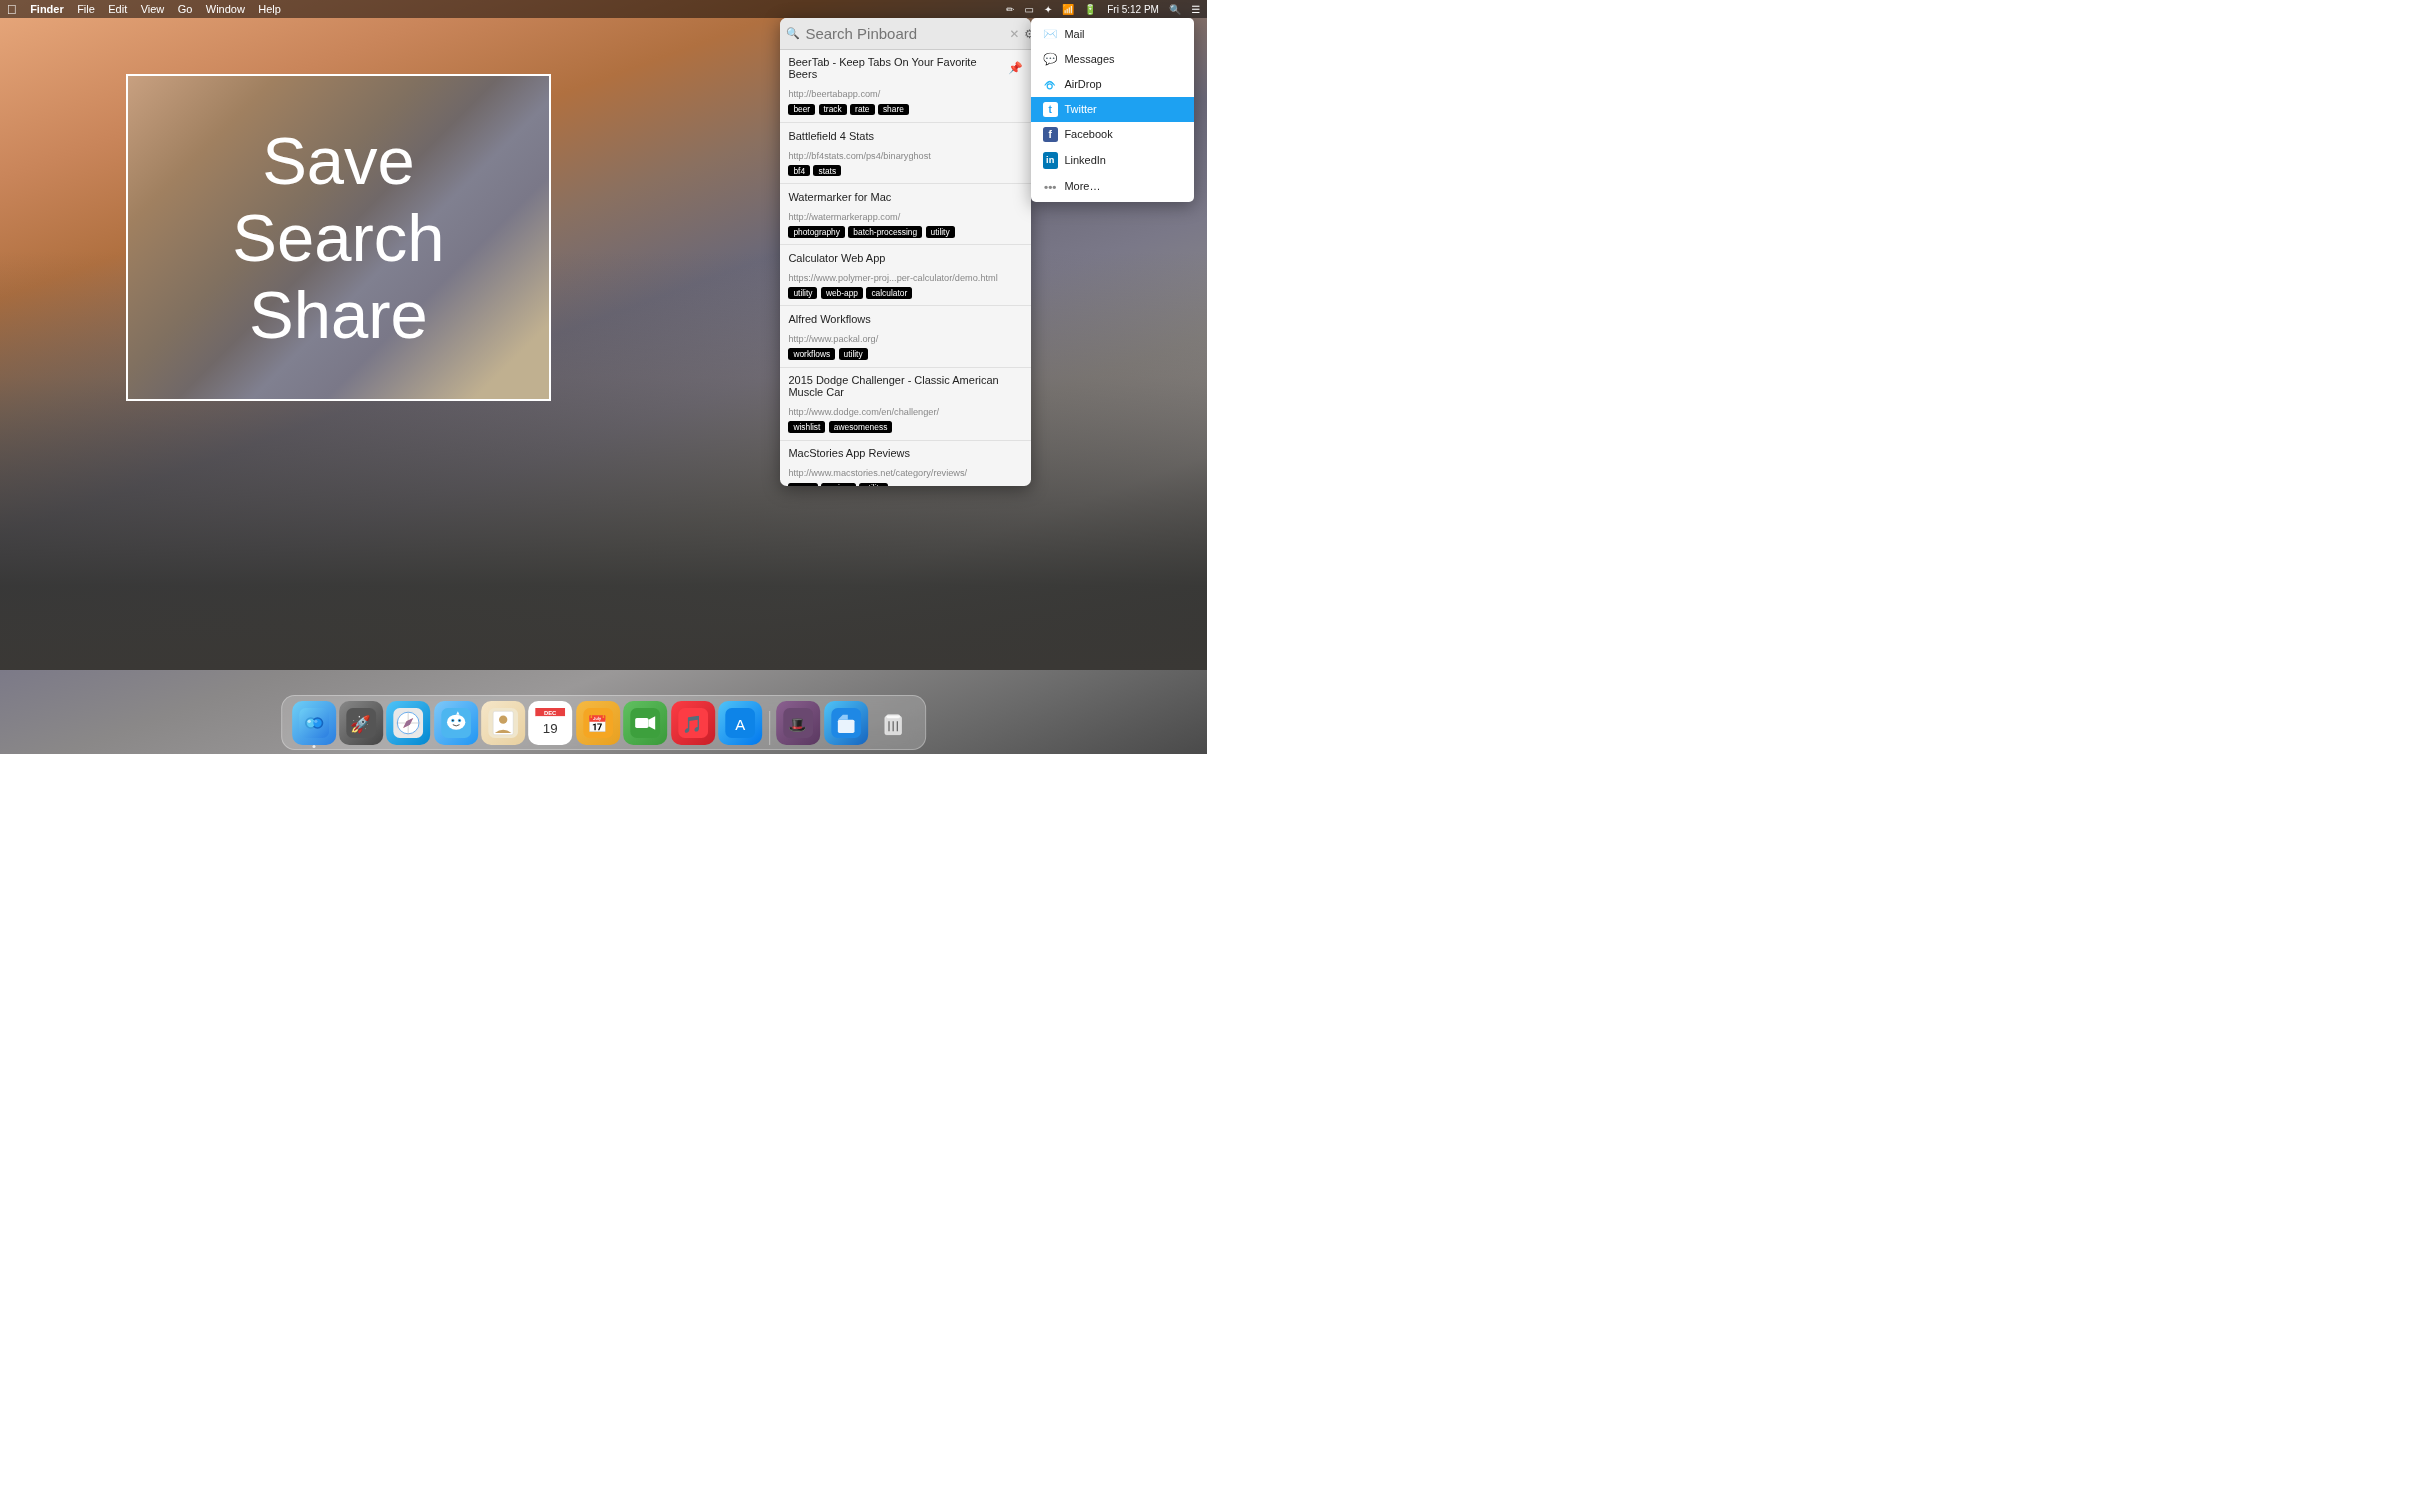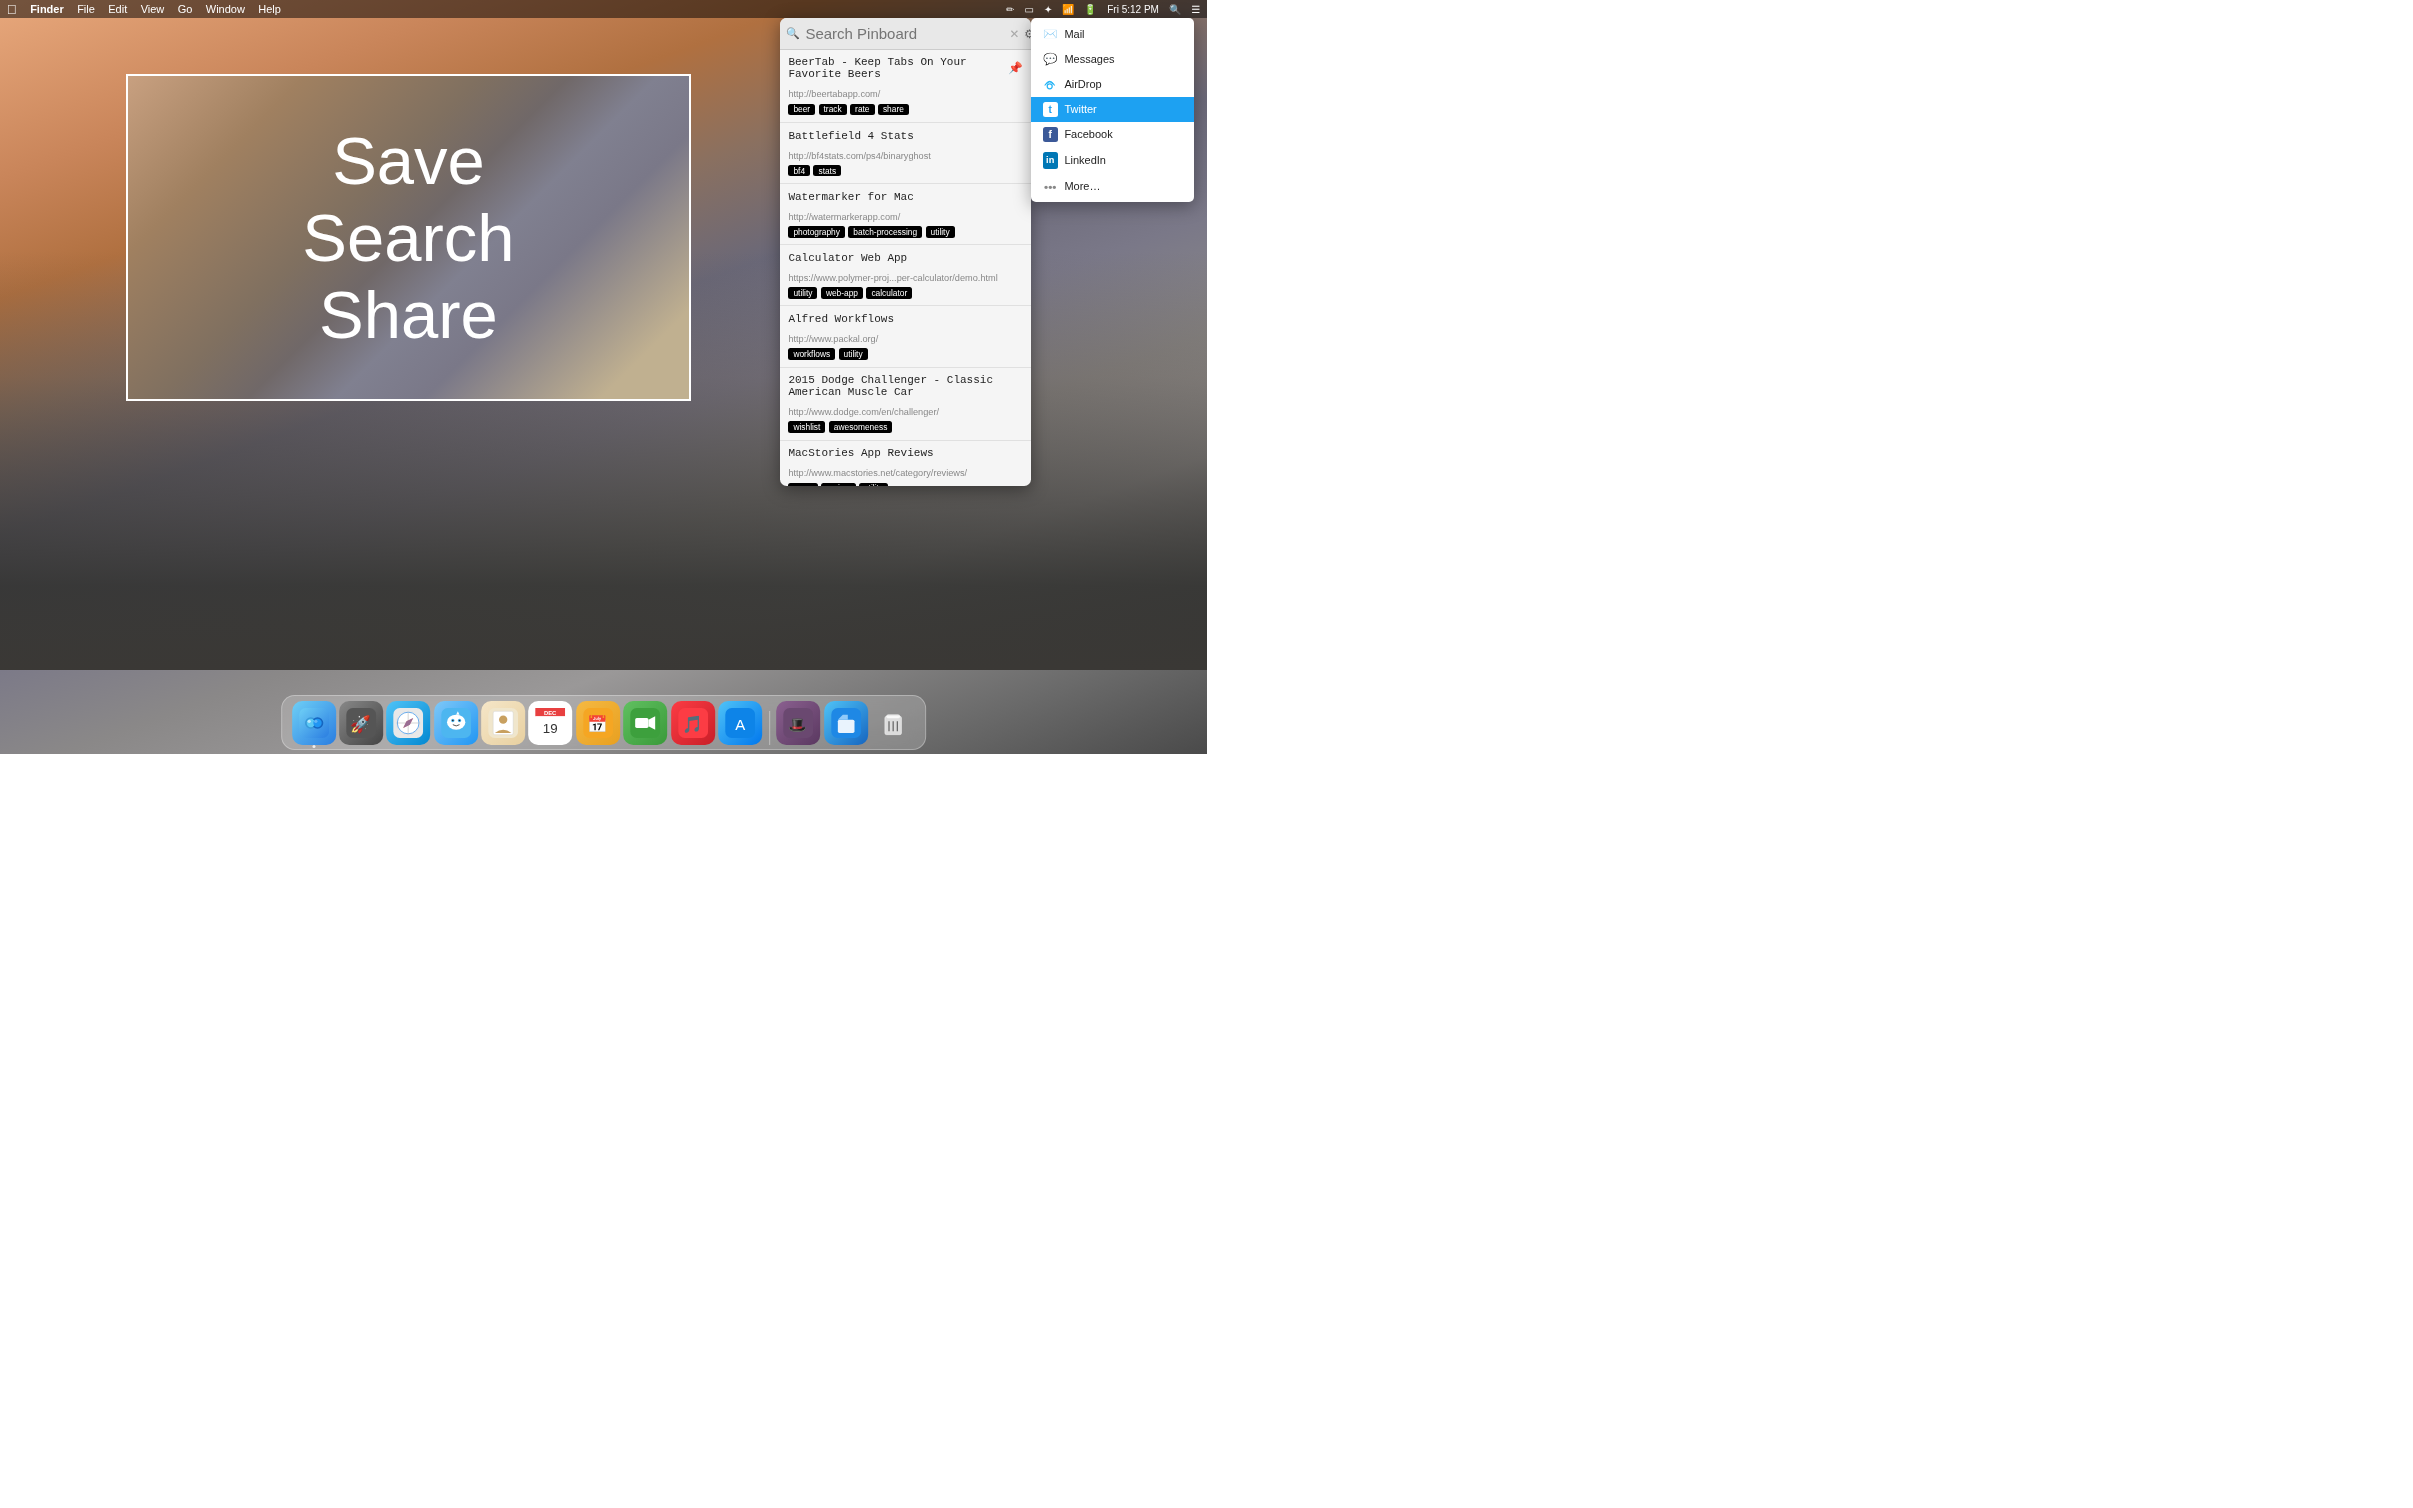--- a/index.html
+++ b/index.html
@@ -62,21 +62,21 @@
     }
     .apple-logo {
       font-size: 13.4px;
     }
 
     
     #hero {
       position: absolute;
       top: 74px;
       left: 126px;
-      width: 565px;
+      width: 425px;
       height: 327px;
       border: 2.5px solid white;
       background: linear-gradient(135deg, #c8a080 0%, #a08060 20%, #807060 40%, #706868 50%, #808090 60%, #7a7888 70%, #c0b090 90%);
       display: flex;
       flex-direction: column;
       align-items: center;
       justify-content: center;
       gap: 0;
     }
     .hero-text {
@@ -141,21 +141,20 @@
     .bookmark-item {
       padding: 6.7px 8.4px;
       border-bottom: 0.8px solid #e0e0e0;
       cursor: pointer;
       position: relative;
     }
     .bookmark-title-row {
       display: flex;
       align-items: center;
       justify-content: flex-start;
-      font-family: Liberation Mono, monospace;
     }
     .bookmark-title {
       font-size: 11px;
       font-weight: 500;
       color: #222;
       flex: 1;
     }
     .bookmark-pin {
       color: #cc2200;
       font-size: 11.7px;

